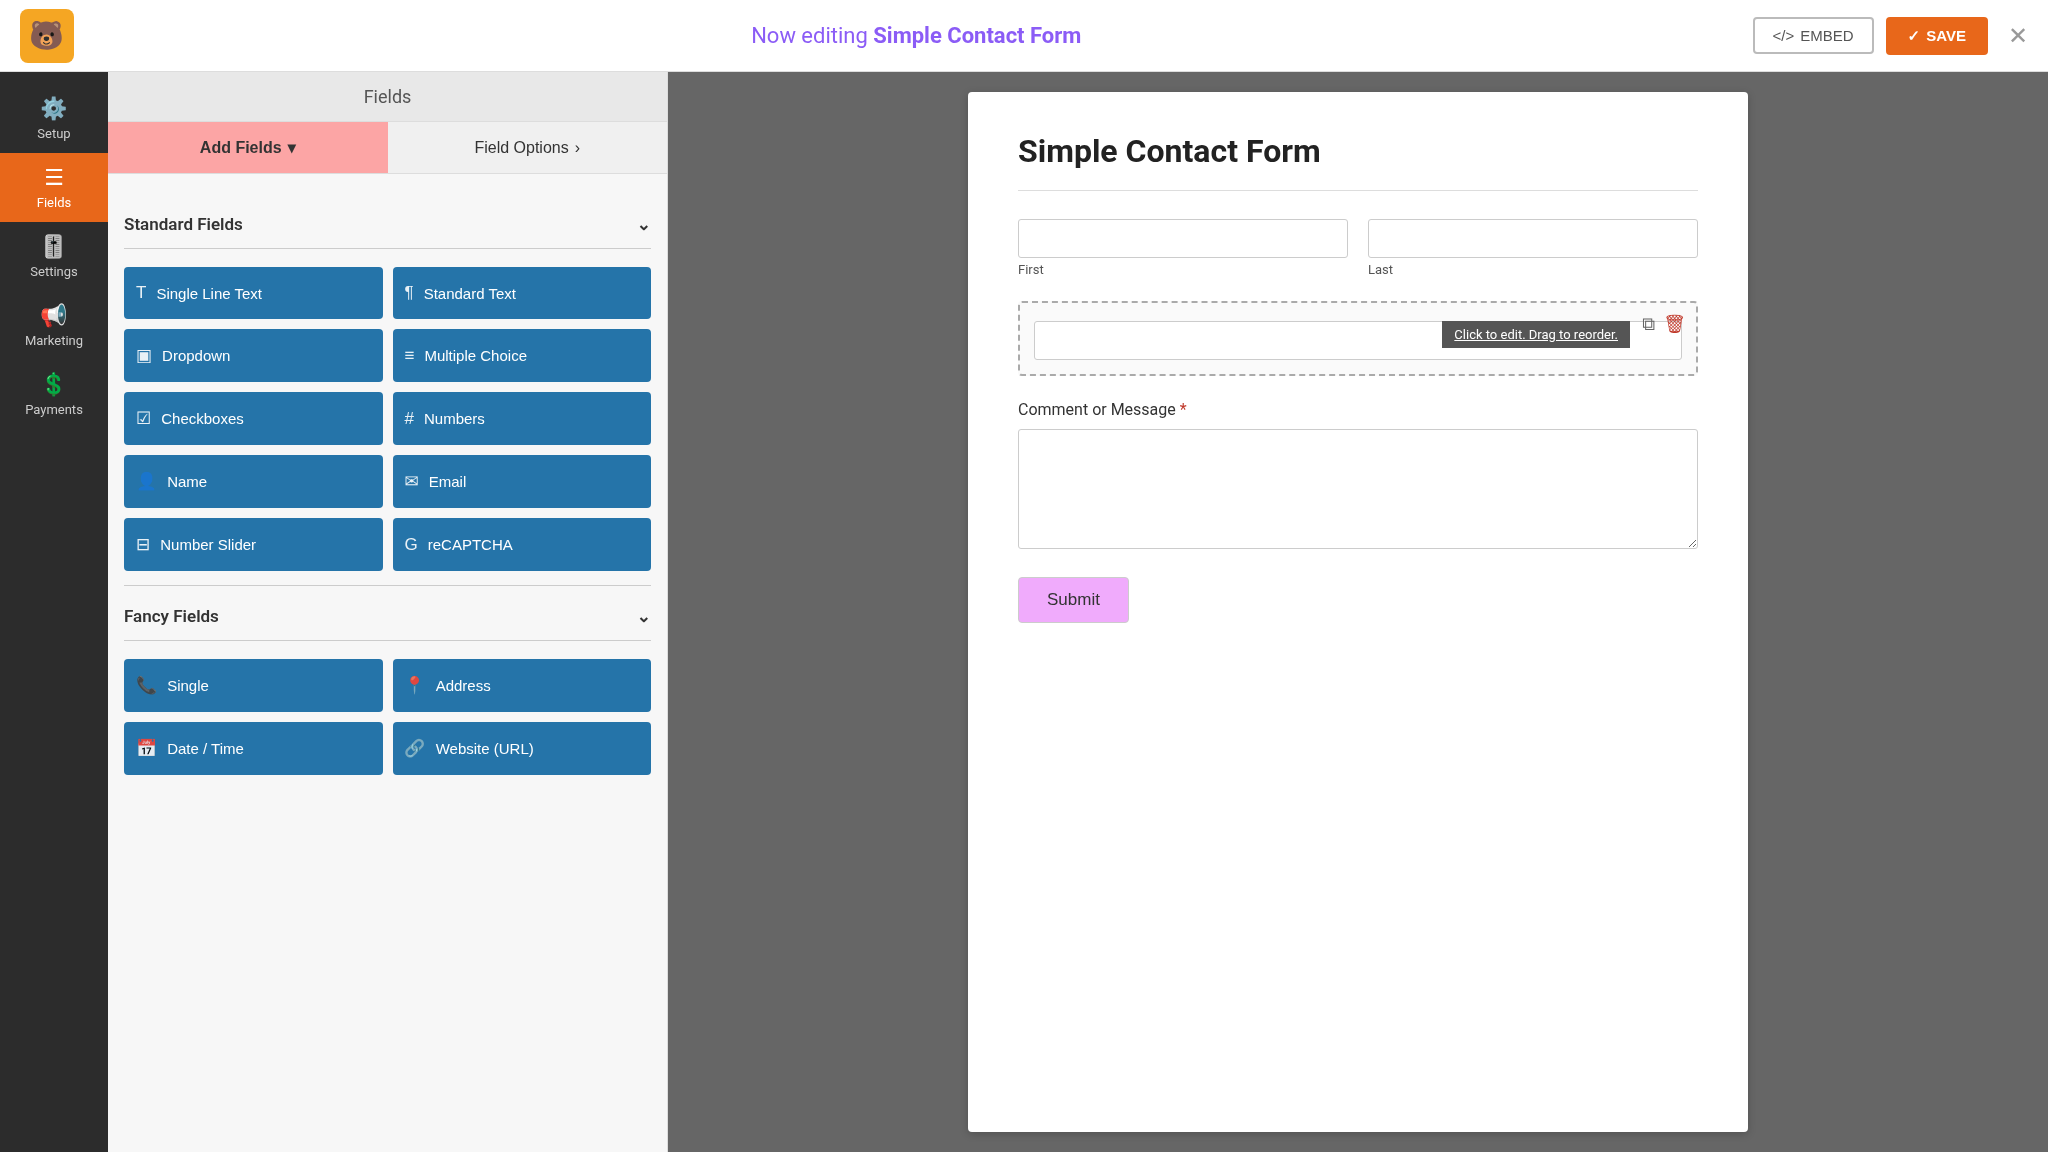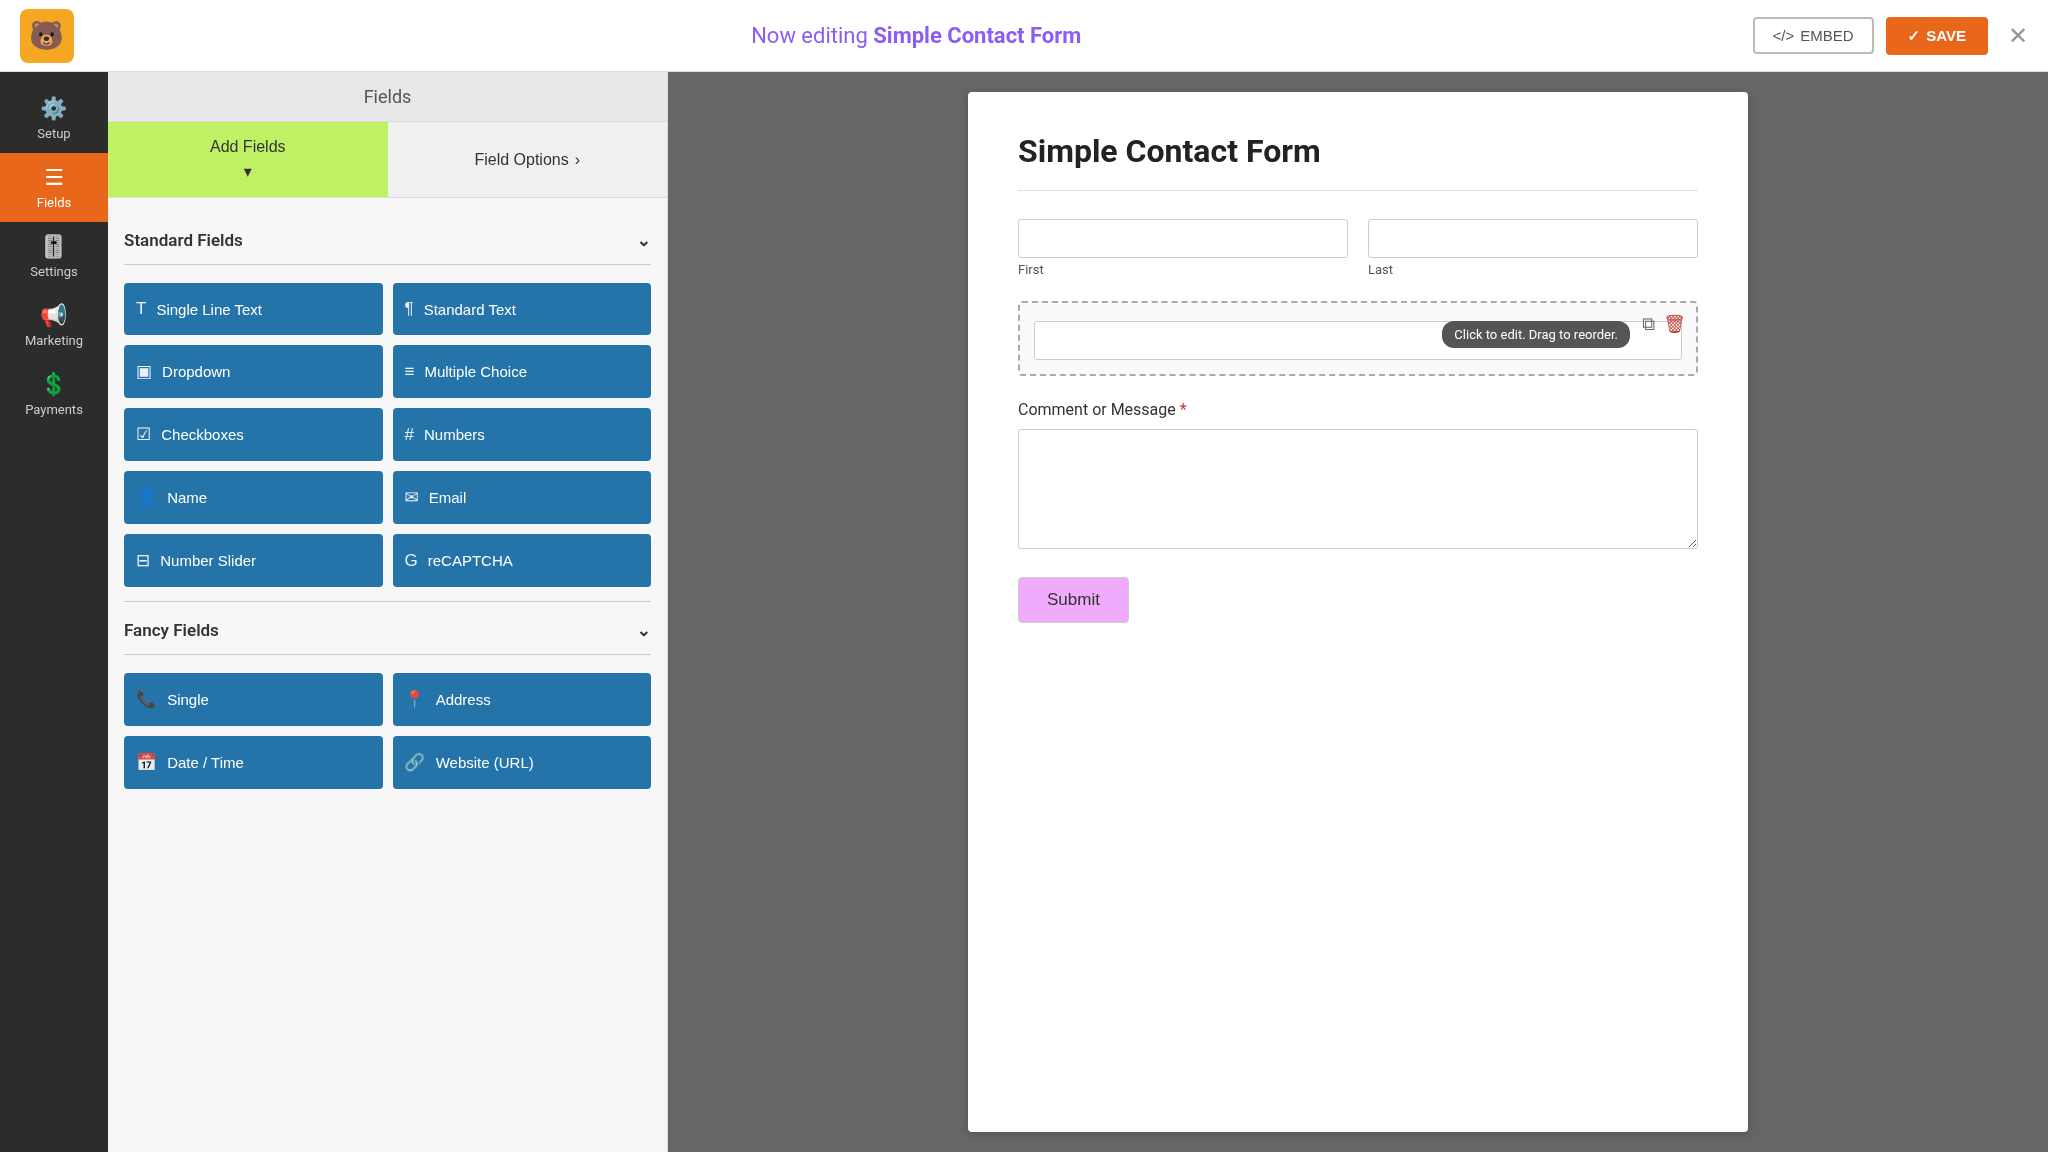--- a/index.html
+++ b/index.html
@@ -51,27 +51,27 @@
     .fields-panel-header {
       background: #e8e8e8; text-align: center; padding: 14px; font-size: 18px; color: #555; border-bottom: 1px solid #ddd;
     }
     .fields-tabs {
       display: flex; border-bottom: 1px solid #ddd; background: #f0f0f0;
     }
     .fields-tab {
       flex: 1; padding: 16px; text-align: center; font-size: 16px; cursor: pointer;
       color: #333; border: none; background: none; display: flex; align-items: center; justify-content: center; gap: 6px;
     }
-    .fields-tab.active { background: #bef264; font-weight: 400; flex-direction: column; }
+    .fields-tab.active { background: #fca5a5; font-weight: 700; }
 
     .fields-scroll { flex: 1; overflow-y: auto; padding: 20px 16px; }
 
     .section-title {
       display: flex; align-items: center; justify-content: space-between;
-      font-size: 17px; font-weight: 600; color: #333; margin-bottom: 14px; margin-top: 12px;
+      font-size: 17px; font-weight: 600; color: #333; margin-bottom: 14px; margin-top: 20px;
     }
     .section-divider { border: none; border-top: 1px solid #ccc; margin: 14px 0 18px; }
 
     .field-grid { display: grid; grid-template-columns: 1fr 1fr; gap: 10px; margin-bottom: 8px; }
 
     .field-btn {
       background: #2574a9; color: #fff; border: none; border-radius: 4px;
       padding: 16px 12px; font-size: 15px; cursor: pointer; display: flex; align-items: center; gap: 10px;
       text-align: left; transition: background 0.15s;
     }
@@ -106,21 +106,21 @@
       background: #fafafa;
     }
     .email-field-actions {
       position: absolute; top: 10px; right: 10px; display: flex; gap: 8px;
     }
     .field-action-btn {
       background: none; border: none; font-size: 18px; cursor: pointer; color: #666;
     }
     .field-tooltip {
       position: absolute; right: 56px; top: 8px;
-      background: #555; color: #fff; font-size: 13px; padding: 6px 12px; border-radius: 12px; white-space: nowrap;
+      background: #555; color: #fff; font-size: 13px; padding: 6px 12px; border-radius: 0; white-space: nowrap; text-decoration: underline;
     }
 
     .form-textarea {
       border: 1px solid #ccc; border-radius: 3px; padding: 10px; width: 100%;
       font-size: 15px; color: #333; height: 120px; resize: vertical; font-family: inherit;
     }
 
     .submit-btn {
       background: #f0abfc; color: #333; border: 1px solid #ccc; padding: 12px 28px;
       font-size: 17px; border-radius: 4px; cursor: pointer;

